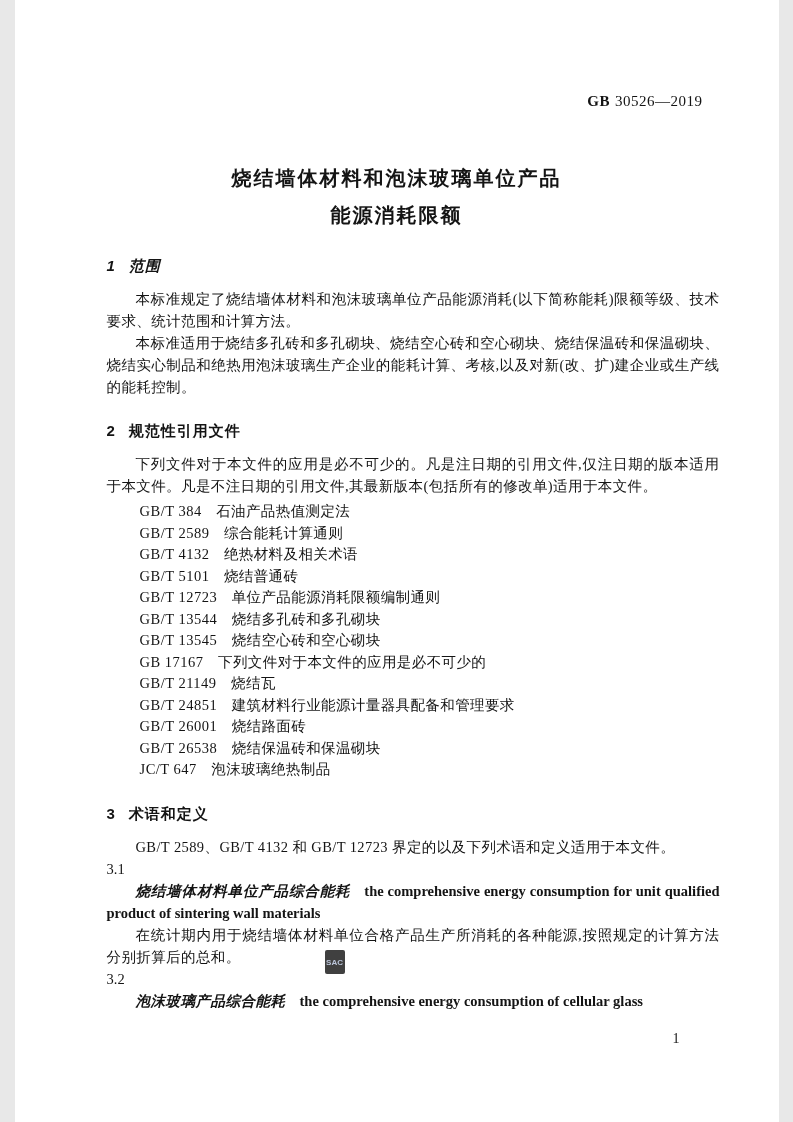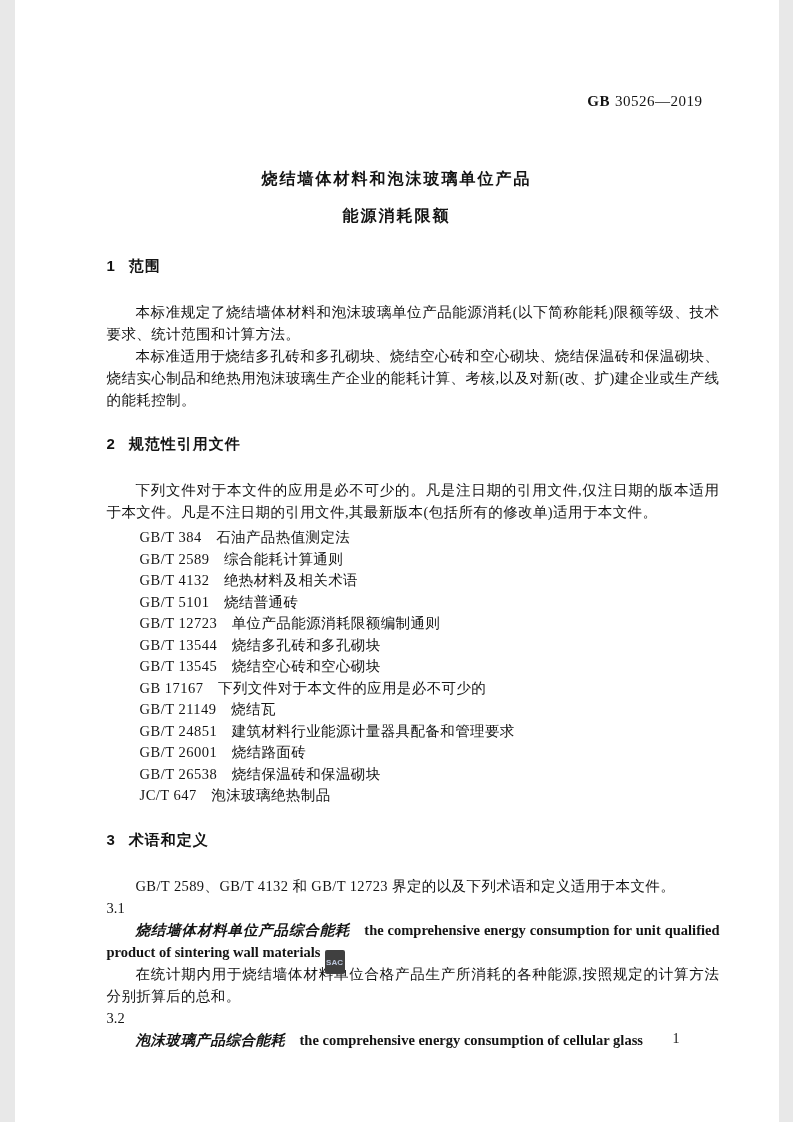--- a/index.html
+++ b/index.html
@@ -15,38 +15,38 @@
   .doc-header {
     position: absolute; top: 93px; right: 76px;
     font-size: 15px; letter-spacing: 0.5px;
     white-space: nowrap;
   }
   .doc-header .gb { font-weight: bold; margin-right: 5px; }
   .doc-title {
     position: absolute; top: 160px; left: 0; width: 100%;
     text-align: center;
     font-family: "Liberation Sans", "DejaVu Sans", sans-serif;
-    font-weight: bold; font-size: 16px; line-height: 37px;
+    font-weight: bold; font-size: 20px; line-height: 37px;
     letter-spacing: 2px;
   }
   .main {
     position: absolute; top: 255px; left: 92px; width: 613px;
     font-size: 14.5px; line-height: 22px;
     text-align: justify; letter-spacing: 0.4px;
   }
   .sec-heading {
     margin: 22px 0 0 0;
     font-family: "Liberation Sans", "DejaVu Sans", sans-serif;
     font-weight: bold; font-size: 15px; line-height: 22px;
     text-align: left; letter-spacing: 1px;
   }
-  .sec-heading.first { margin-top: 0; }
+  .sec-heading.first { margin-top: 0; font-style: italic; }
   .sec-heading .sec-num { margin-right: 14px; letter-spacing: 0; }
   p.body-para { margin: 0; text-indent: 2em; }
-  p.after-heading { margin-top: 24px; }
+  p.after-heading { margin-top: 11px; }
   ul.refs {
     list-style: none; margin: 4px; padding: 0 0 0 2em;
     line-height: 21.5px; text-align: left;
   }
   .refs .ref-code { margin-right: 1em; letter-spacing: 0.5px; }
   .clause-num {
     margin: 0; text-indent: 0;
     font-family: Liberation Serif, serif;
     font-size: 14.5px; line-height: 22px; text-align: left;
     letter-spacing: 0;

